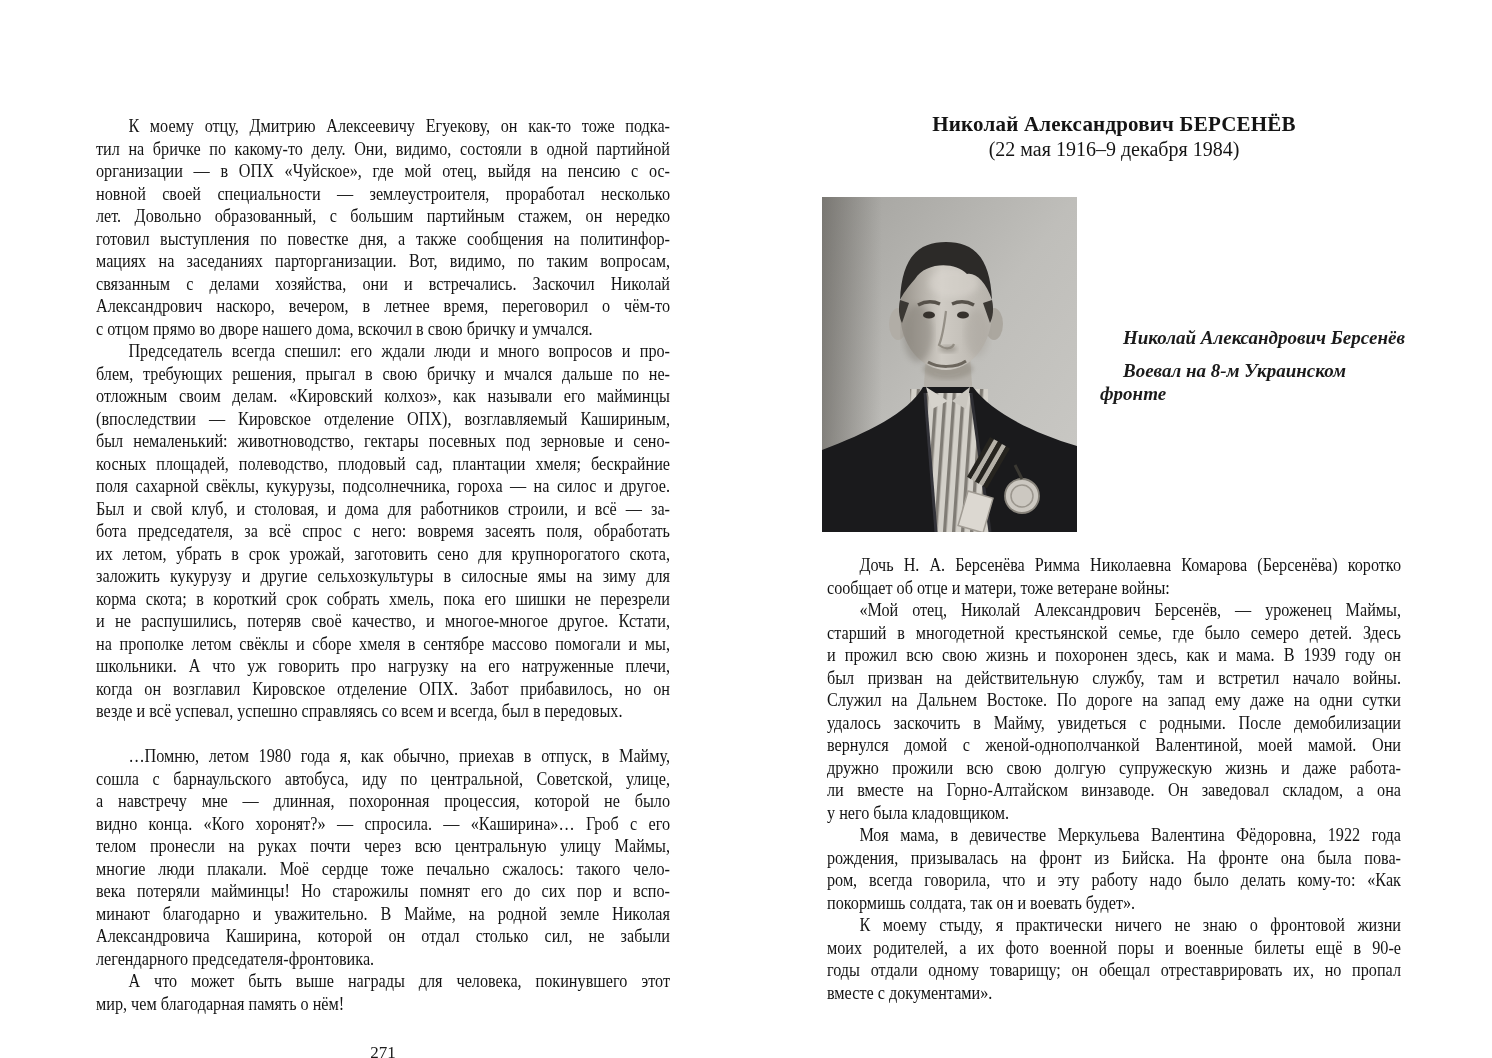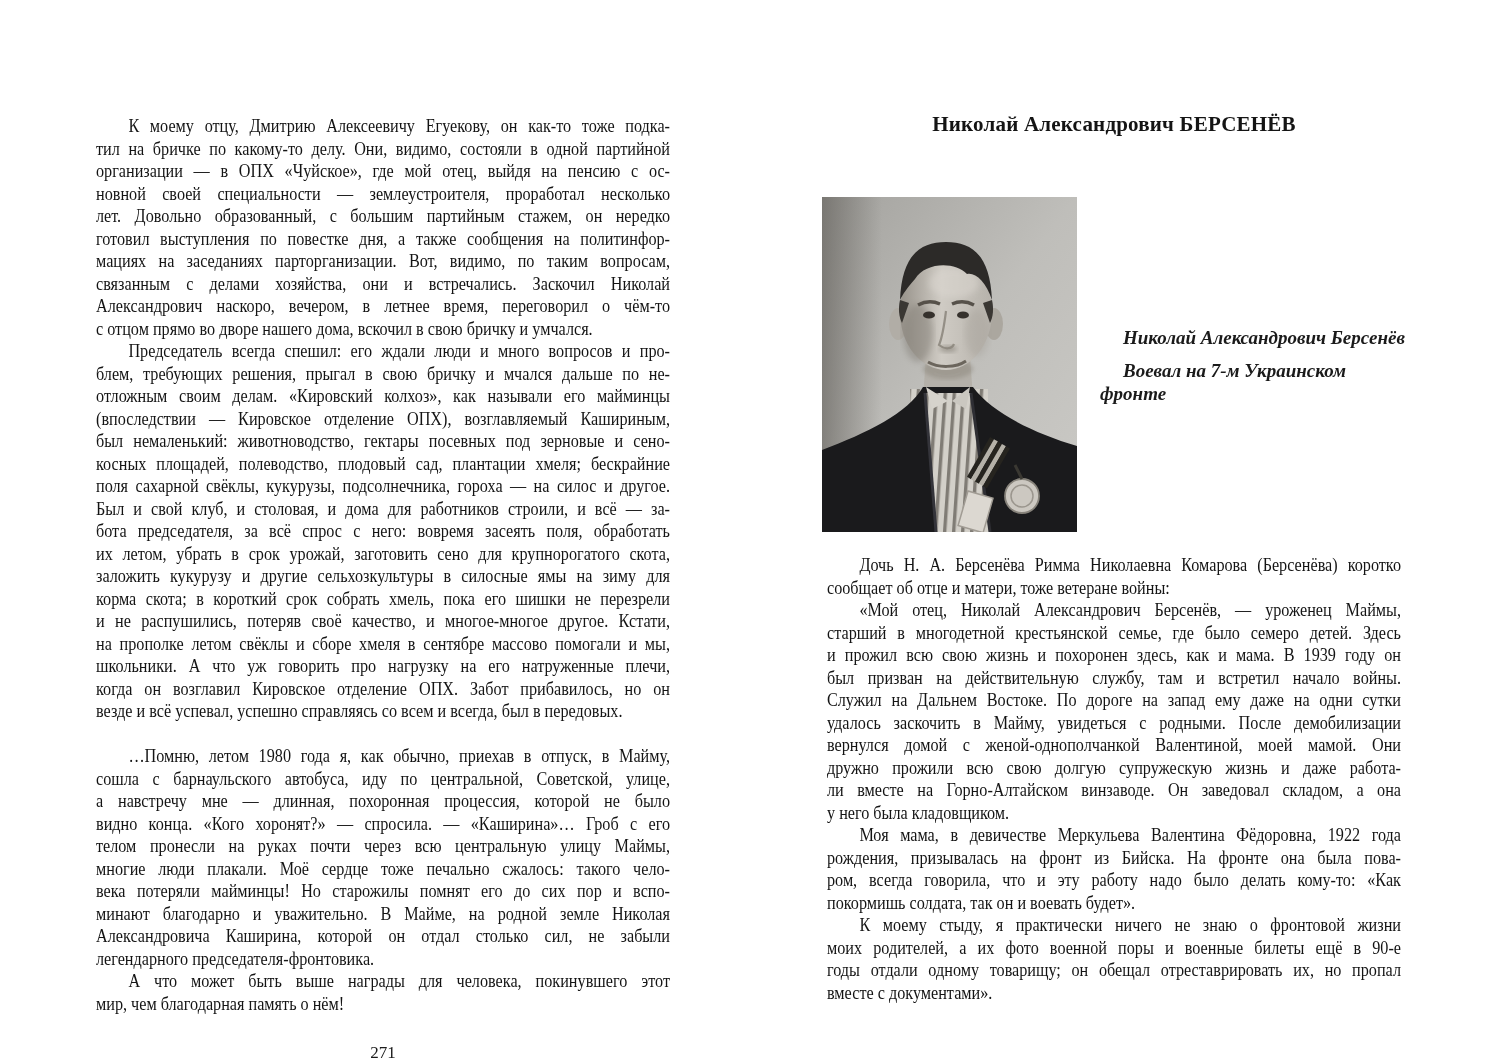--- a/index.html
+++ b/index.html
@@ -85,20 +85,21 @@
       </div>
       <div class="para">
         <div class="line first">А что может быть выше награды для человека, покинувшего этот</div>
         <div class="line lastline">мир, чем благодарная память о нём!</div>
       </div>
     </div>
   <div id="pagenum-left" class="pagenum">271</div>
 
   <div id="right-title-block">
     <div class="t1">Николай Александрович БЕРСЕНЁВ</div>
+    <div class="t2">(22 мая 1916–9 декабря 1984)</div>
   </div>
 
   <div id="portrait">
     <svg width="255" height="335" viewBox="0 0 255 335" xmlns="http://www.w3.org/2000/svg">
       <defs>
         <linearGradient id="bgg" x1="0" y1="0" x2="1" y2="1">
           <stop offset="0" stop-color="#a3a29e"></stop>
           <stop offset="0.5" stop-color="#bfbeba"></stop>
           <stop offset="1" stop-color="#cbcac6"></stop>
         </linearGradient>
@@ -172,21 +173,21 @@
         <rect x="0" y="0" width="26" height="36" fill="#dcd8d1" stroke="#a19c94" stroke-width="1.5"></rect>
       </g>
       <circle cx="200" cy="299" r="17" fill="#ccc8c1" stroke="#87837b" stroke-width="1.8"></circle>
       <circle cx="200" cy="299" r="11" fill="none" stroke="#9b968e" stroke-width="1.5"></circle>
       <path d="M193,268 L200,282" stroke="#3a3832" stroke-width="3" fill="none"></path>
     </svg>
   </div>
 
   <div id="photo-caption">
     <div class="capline cap1 capindent">Николай Александрович Берсенёв</div>
-    <div class="capline capindent">Воевал на 7-м Украинском фронте</div>
+    <div class="capline capindent">Воевал на 8-м Украинском фронте</div>
   </div>
 
   <div id="right-body" class="column">
       <div class="para">
         <div class="line first">Дочь Н. А. Берсенёва Римма Николаевна Комарова (Берсенёва) коротко</div>
         <div class="line lastline">сообщает об отце и матери, тоже ветеране войны:</div>
       </div>
       <div class="para">
         <div class="line first">«Мой отец, Николай Александрович Берсенёв, — уроженец Маймы,</div>
         <div class="line">старший в многодетной крестьянской семье, где было семеро детей. Здесь</div>

